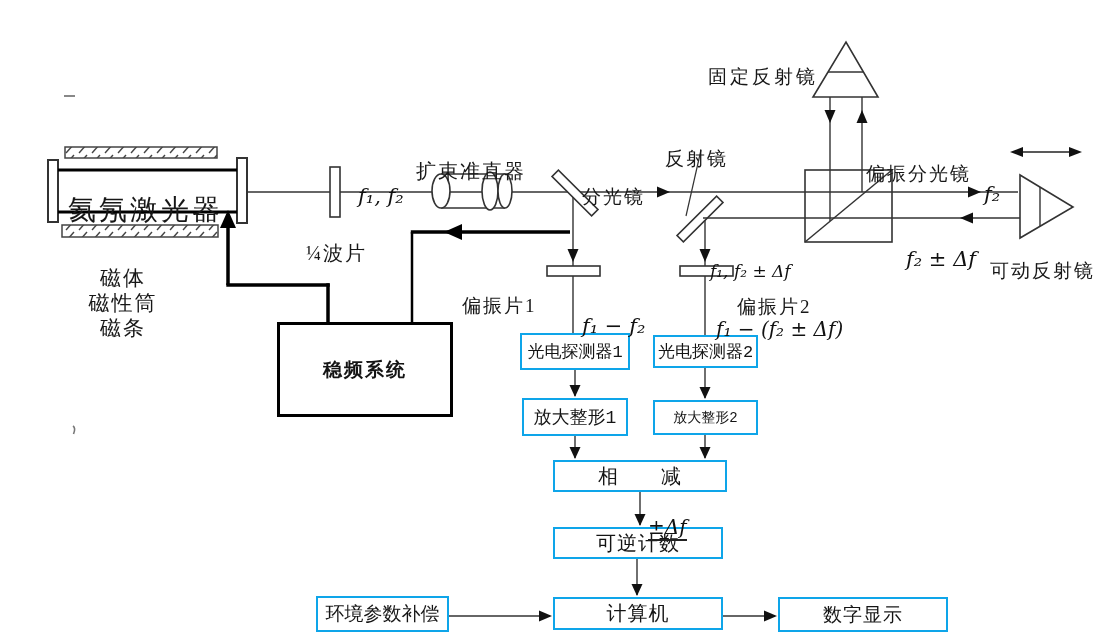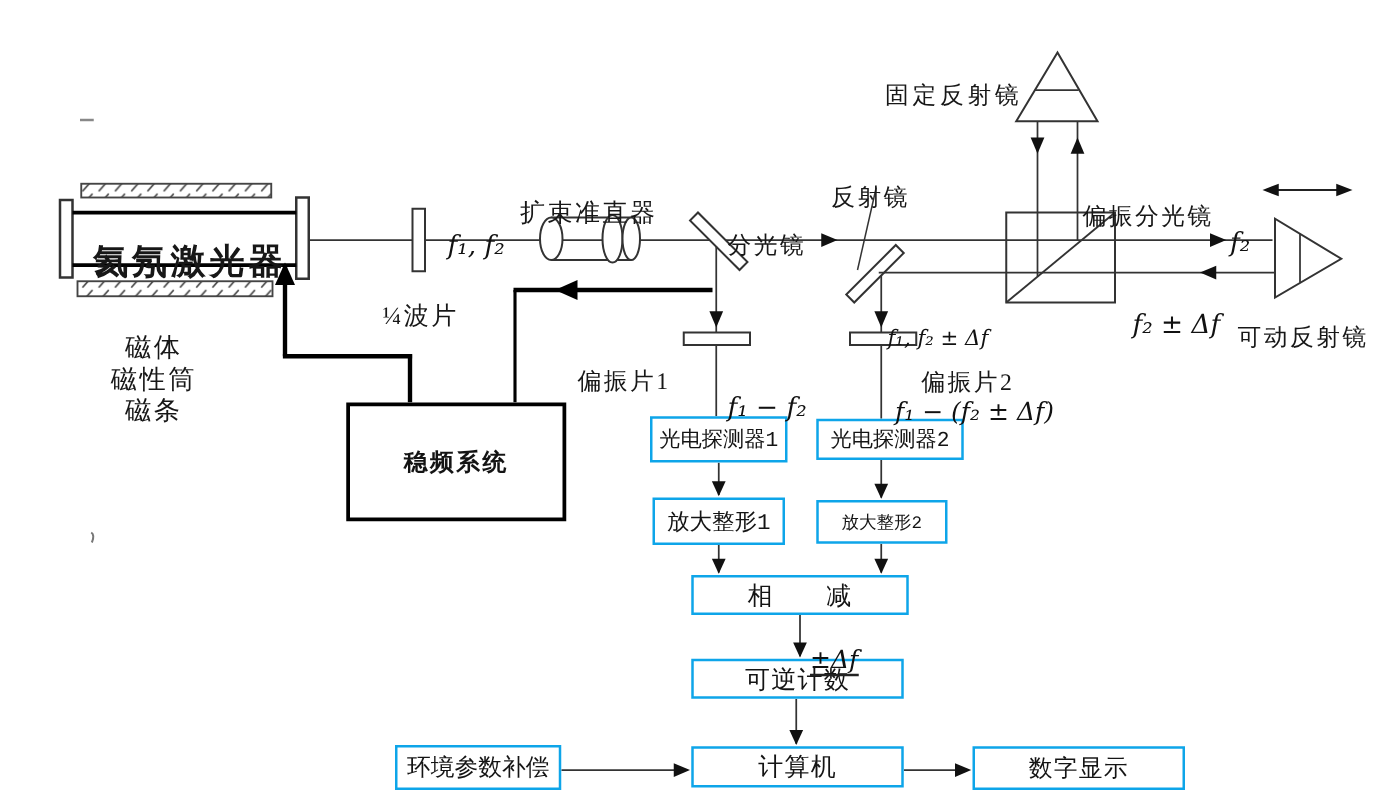--- a/index.html
+++ b/index.html
@@ -118,37 +118,37 @@
     <line x1="328" y1="283.3" x2="328" y2="322" stroke="#000" stroke-width="3.5"></line>
     <line x1="412" y1="232" x2="412" y2="322" stroke="#000" stroke-width="2.5"></line>
     <line x1="410.8" y1="232" x2="570" y2="232" stroke="#000" stroke-width="3.5"></line>
     <polygon points="444,232 462,224 462,240" fill="#000"></polygon>
   </svg>
 
   <div class="box box-thick" style="left:277px;top:322px;width:176px;height:95px;">稳频系统</div>
 
   <div class="box" style="left:520px;top:333px;width:110px;height:37px;font-size:17px;letter-spacing:0;">光电探测器1</div>
 
-  <div class="box" style="left:653px;top:335px;width:118px;height:33px;font-size:17px;letter-spacing:0;">光电探测器2</div>
+  <div class="box" style="left:653px;top:335px;width:105px;height:33px;font-size:17px;letter-spacing:0;">光电探测器2</div>
 
   <div class="box" style="left:522px;top:398px;width:106px;height:38px;font-size:18px;letter-spacing:0;">放大整形1</div>
 
   <div class="box" style="left:653px;top:400px;width:105px;height:35px;font-size:14px;letter-spacing:0;">放大整形2</div>
 
   <div class="box" style="left:553px;top:460px;width:174px;height:32px;font-size:20px;">相　　减</div>
 
   <div class="box" style="left:553px;top:597px;width:170px;height:33px;font-size:20px;">计算机</div>
 
   <div class="box" style="left:553px;top:527px;width:170px;height:32px;font-size:20px;">可逆计数</div>
 
   <div class="box" style="left:316px;top:596px;width:133px;height:36px;font-size:19px;letter-spacing:0;">环境参数补偿</div>
 
   <div class="box" style="left:778px;top:597px;width:170px;height:35px;font-size:19px;">数字显示</div>
 
-  <div class="lbl cjk laser-text" style="left:68px;top:174px;width:168px;text-align:center;font-weight:bold;">氦氖激光器</div>
+  <div class="lbl cjk laser-text" style="left:68px;top:174px;width:168px;">氦氖激光器</div>
 
   <div class="lbl cjk" style="left:78px;top:246px;width:90px;text-align:center;font-size:21px;">磁体</div>
   <div class="lbl cjk" style="left:78px;top:271px;width:90px;text-align:center;font-size:21px;">磁性筒</div>
   <div class="lbl cjk" style="left:78px;top:296px;width:90px;text-align:center;font-size:21px;">磁条</div>
 
   <div class="lbl cjk" style="left:306px;top:222px;font-size:20px;">¼波片</div>
 
   <div class="lbl math" style="left:358px;top:164px;">f₁, f₂</div>
 
   <div class="lbl cjk" style="left:416px;top:140px;font-size:20px;">扩束准直器</div>

